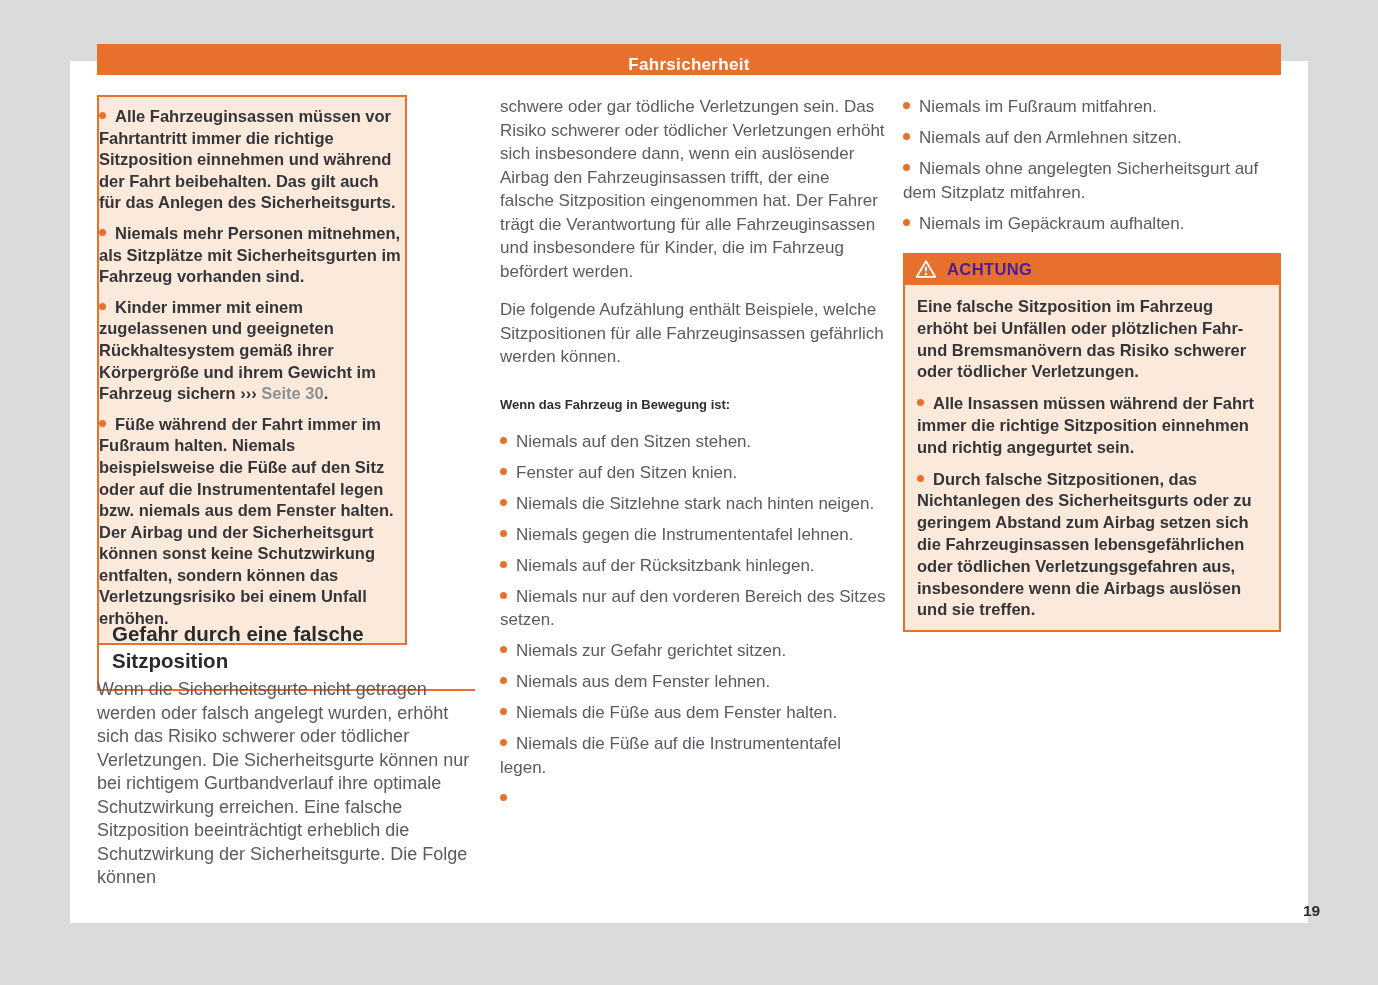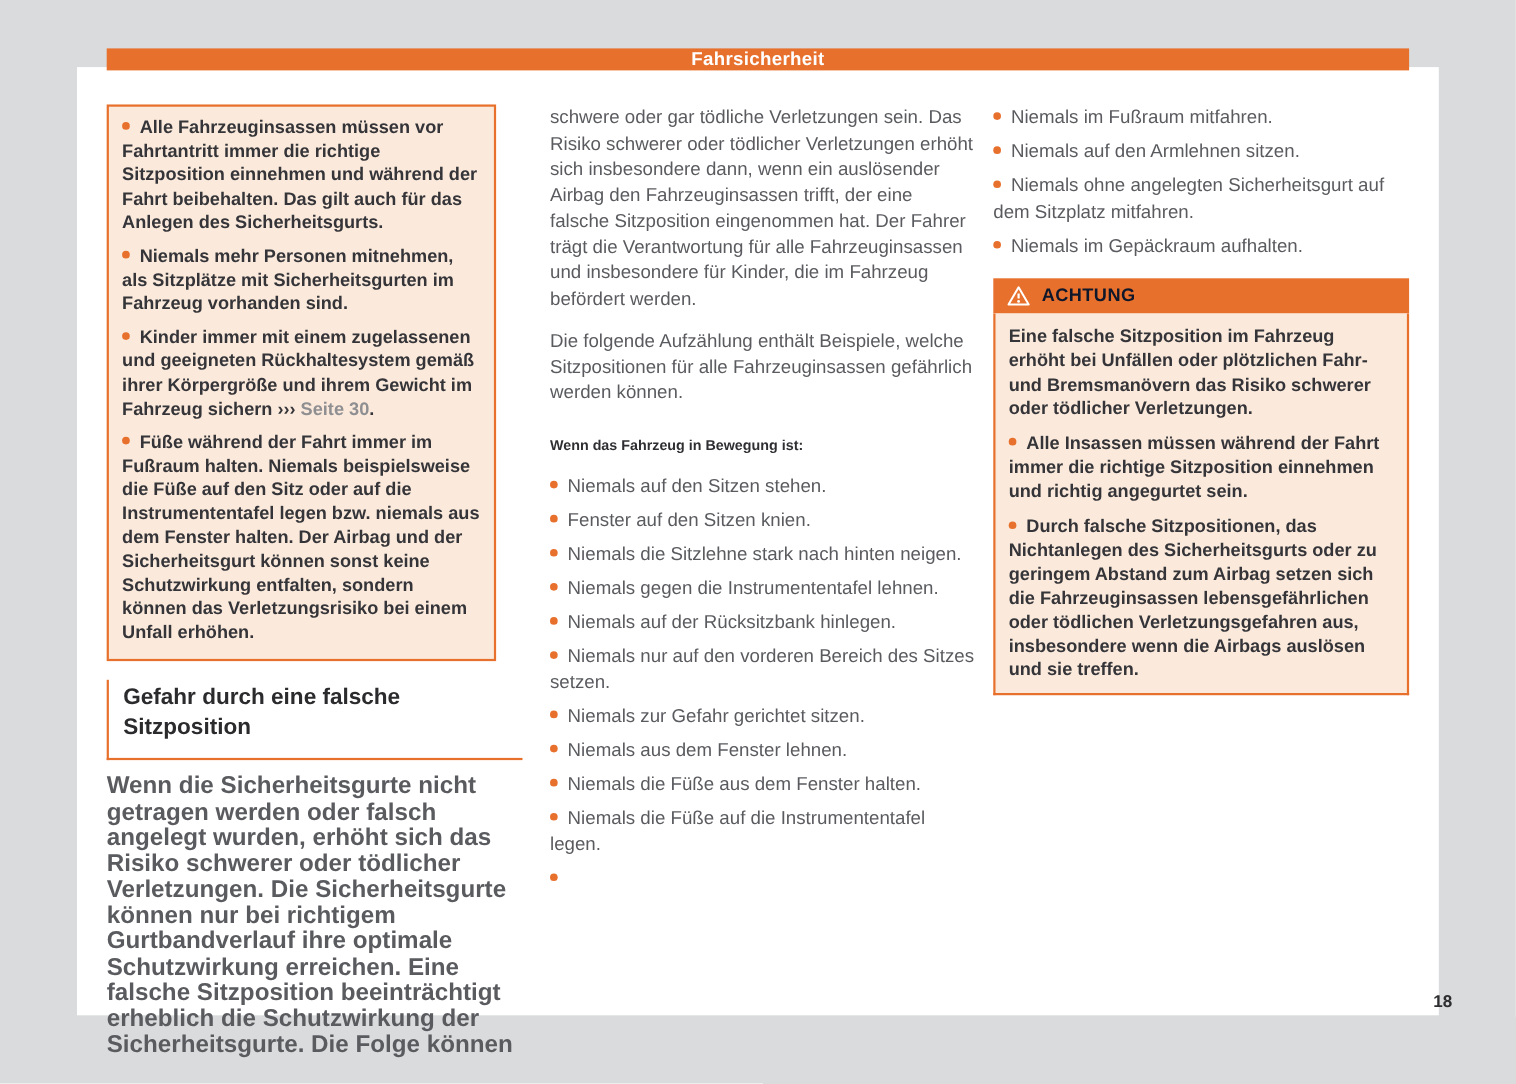--- a/index.html
+++ b/index.html
@@ -12,54 +12,54 @@
   }
   *{box-sizing:border-box;}
   html,body{margin:0;padding:0;}
   body{
     width:1378px;height:985px;position:relative;overflow:hidden;
     background:#DADBDC;
     font-family:"Liberation Sans", sans-serif;
   }
   .page{position:absolute;left:70px;top:61px;width:1238px;height:862px;background:#FFFFFF;}
   .header-bar{
-    position:absolute;left:97px;top:44px;width:1184px;height:20px;
-    background:var(--accent);display:flex;align-items:flex-start;justify-content:center;
+    position:absolute;left:97px;top:44px;width:1184px;height:31px;
+    background:var(--accent);display:flex;align-items:flex-end;justify-content:center;
   }
   .header-bar .title{color:#FFFFFF;font-weight:bold;font-size:17px;letter-spacing:.3px;}
 
   
   .dot{
     display:inline-block;width:7px;height:7px;border-radius:50%;
     background:var(--accent);margin-right:9px;position:relative;top:-3px;
   }
 
   
   .safety-box{
-    position:absolute;left:97px;top:95px;width:354px;
+    position:absolute;left:97px;top:95px;width:310px;
     background:var(--peach);border:2px solid var(--accent);
-    padding:9px 12px;
+    padding:9px 0;
   }
   .safety-box p{
     margin:0 0 9px;font-weight:bold;color:var(--bold-dark);
     font-size:16.5px;line-height:21.6px;
   }
   .safety-box p:last-child{margin-bottom:4px;}
   .ref-arrows{color:var(--bold-dark);}
   .ref-link{color:var(--muted-link);}
 
   .section-heading{
     position:absolute;left:97px;top:618px;width:378px;
     border-left:2px solid var(--accent);border-bottom:2px solid var(--accent);
     padding:2px 0 15px 13px;
     font-weight:bold;font-size:20.5px;line-height:27px;color:var(--heading-dark);
   }
   .para-col1{
-    position:absolute;left:97px;top:702px;width:386px;
-    font-size:22px;line-height:23.5px;color:var(--body-gray);font-weight:bold;
+    position:absolute;left:97px;top:678px;width:386px;
+    font-size:18px;line-height:23.5px;color:var(--body-gray);
   }
 
   
   .col2{
     position:absolute;left:500px;top:95px;width:386px;
     font-size:17px;line-height:23.5px;color:var(--body-gray);
   }
   .col2 .para{margin:0 0 15px;}
   .subheading{
     font-weight:bold;color:#2F2F33;font-size:13px;line-height:23px;
@@ -72,21 +72,21 @@
     position:absolute;left:903px;top:95px;width:386px;
     font-size:17px;line-height:23.5px;color:var(--body-gray);
   }
   .col3-bullets p{margin:0 0 7.5px;}
 
   .warning-box{position:absolute;left:903px;top:253px;width:378px;}
   .warning-header{
     background:var(--accent);height:32px;display:flex;align-items:center;
     padding:0 12px;gap:10px;
   }
-  .warning-title{color:#0f172a;font-weight:bold;font-size:16.5px;letter-spacing:.4px;}
+  .warning-title{color:#4c1d95;font-weight:bold;font-size:16.5px;letter-spacing:.4px;}
   .warning-body{
     background:var(--peach);border:2px solid var(--accent);border-top:none;
     padding:11px 12px 9px;
   }
   .warning-body p{
     font-weight:bold;color:var(--bold-dark);font-size:16.5px;line-height:21.8px;
     margin:0 0 10px;
   }
   .warning-body p:last-child{margin-bottom:0;}
 
@@ -152,13 +152,13 @@
     </span>
     <span class="warning-title">ACHTUNG</span>
   </div>
   <div class="warning-body">
     <p>Eine falsche Sitzposition im Fahrzeug erhöht bei Unfällen oder plötzlichen Fahr- und Bremsmanövern das Risiko schwerer oder tödlicher Verletzungen.</p>
     <p><span class="dot"></span><span>Alle Insassen müssen während der Fahrt immer die richtige Sitzposition einnehmen und richtig angegurtet sein.</span></p>
     <p><span class="dot"></span><span>Durch falsche Sitzpositionen, das Nichtanlegen des Sicherheitsgurts oder zu geringem Abstand zum Airbag setzen sich die Fahrzeuginsassen lebensgefährlichen oder tödlichen Verletzungsgefahren aus, insbesondere wenn die Airbags auslösen und sie treffen.</span></p>
   </div>
 </div>
 
-<div class="page-number">18</div>
+<div class="page-number">19</div>
 
 </body></html>

